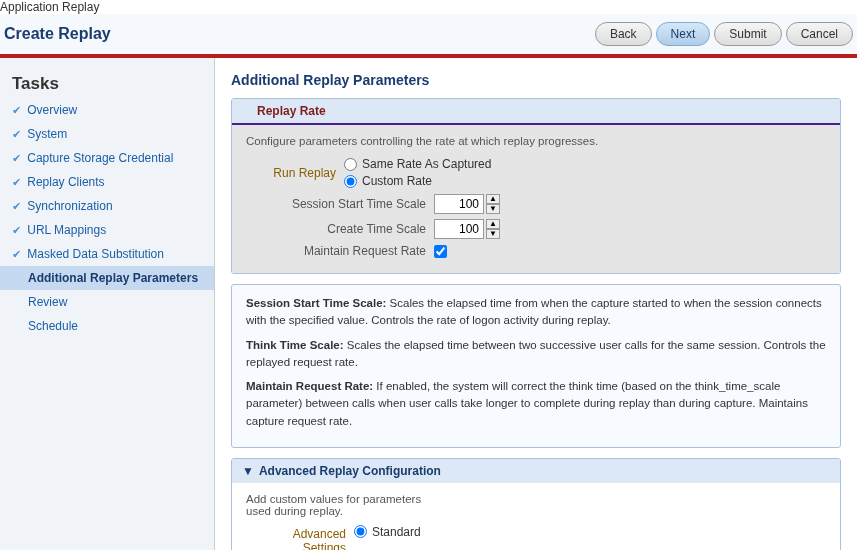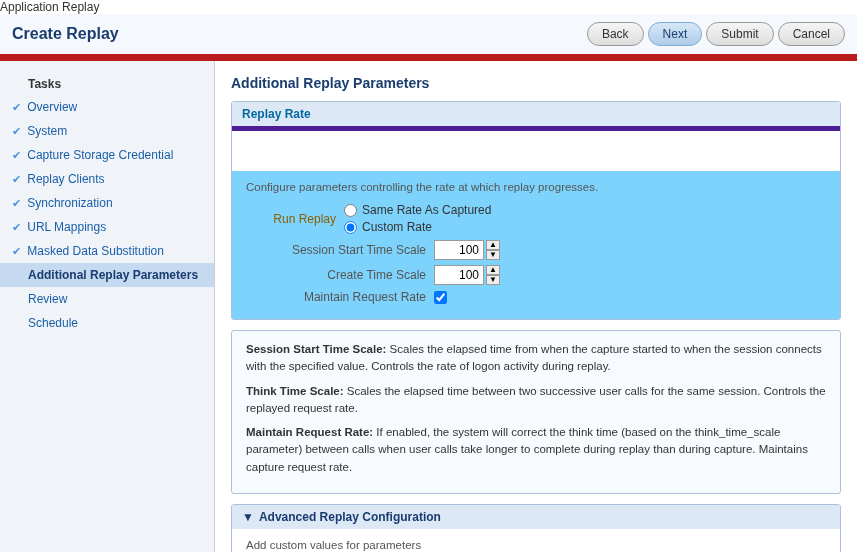--- a/index.html
+++ b/index.html
@@ -2,22 +2,22 @@
 <html><head>
   <meta charset="utf-8">
   <style>
     * { box-sizing: border-box; margin: 0; padding: 0; }
     body { font-family: Arial, sans-serif; font-size: 12px; background: #fff; color: #333; width: 857px; }
 
     .header-bar {
       display: flex;
       justify-content: space-between;
       align-items: center;
-      padding: 8px 12px;
-      border-bottom: 7px solid #b91c1c;
+      padding: 8px 4px;
+      border-bottom: 4px solid #b91c1c;
       background: #f5f8fc;
     }
 
     .header-title {
       font-size: 16px;
       font-weight: bold;
       color: #1a3c6e;
     }
 
     .header-buttons {
@@ -43,24 +43,23 @@
     .sidebar {
       width: 215px;
       border-right: 1px solid #ccc;
       padding: 10px 0;
       background: #f0f4f8;
       flex-shrink: 0;
     }
 
     .sidebar-section-title {
       font-weight: bold;
-      font-size: 12px;
+      font-size: 17px;
       color: #333;
       padding: 6px 12px 4px 12px;
-      margin-left: 16px;
     }
 
     .sidebar-item {
       display: flex;
       align-items: center;
       padding: 5px 12px;
       cursor: pointer;
       color: #1a5fa8;
       font-size: 12px;
     }
@@ -96,31 +95,30 @@
     }
 
     .panel {
       border: 1px solid #aac0dc;
       border-radius: 3px;
       margin-bottom: 10px;
     }
 
     .panel-header {
       background: #dce8f5;
-      border-bottom: 5px solid #4c1d95;
-      padding: 5px 10px;
-      font-weight: bold;
-      font-size: 12px;
-      color: #0369a1;
+      border-bottom: 2px solid #4c1d95;
+      padding: 5px 25px;
+      font-weight: bold;
+      font-size: 12px;
+      color: #7f1d1d;
     }
 
     .panel-body {
       padding: 10px 14px;
-      background: #7dd3fc;
-      margin-top: 40px;
+      background: #e5e5e5;
     }
 
     .panel-desc {
       color: #555;
       margin-bottom: 10px;
       font-size: 11.5px;
     }
 
     .form-row {
       display: flex;

